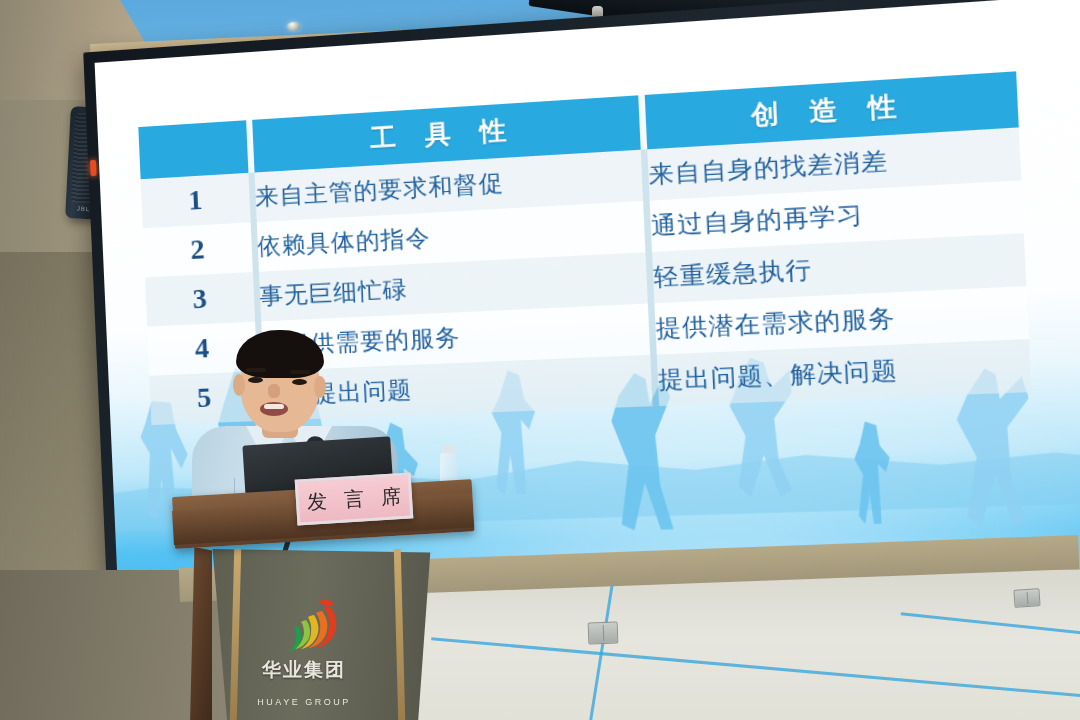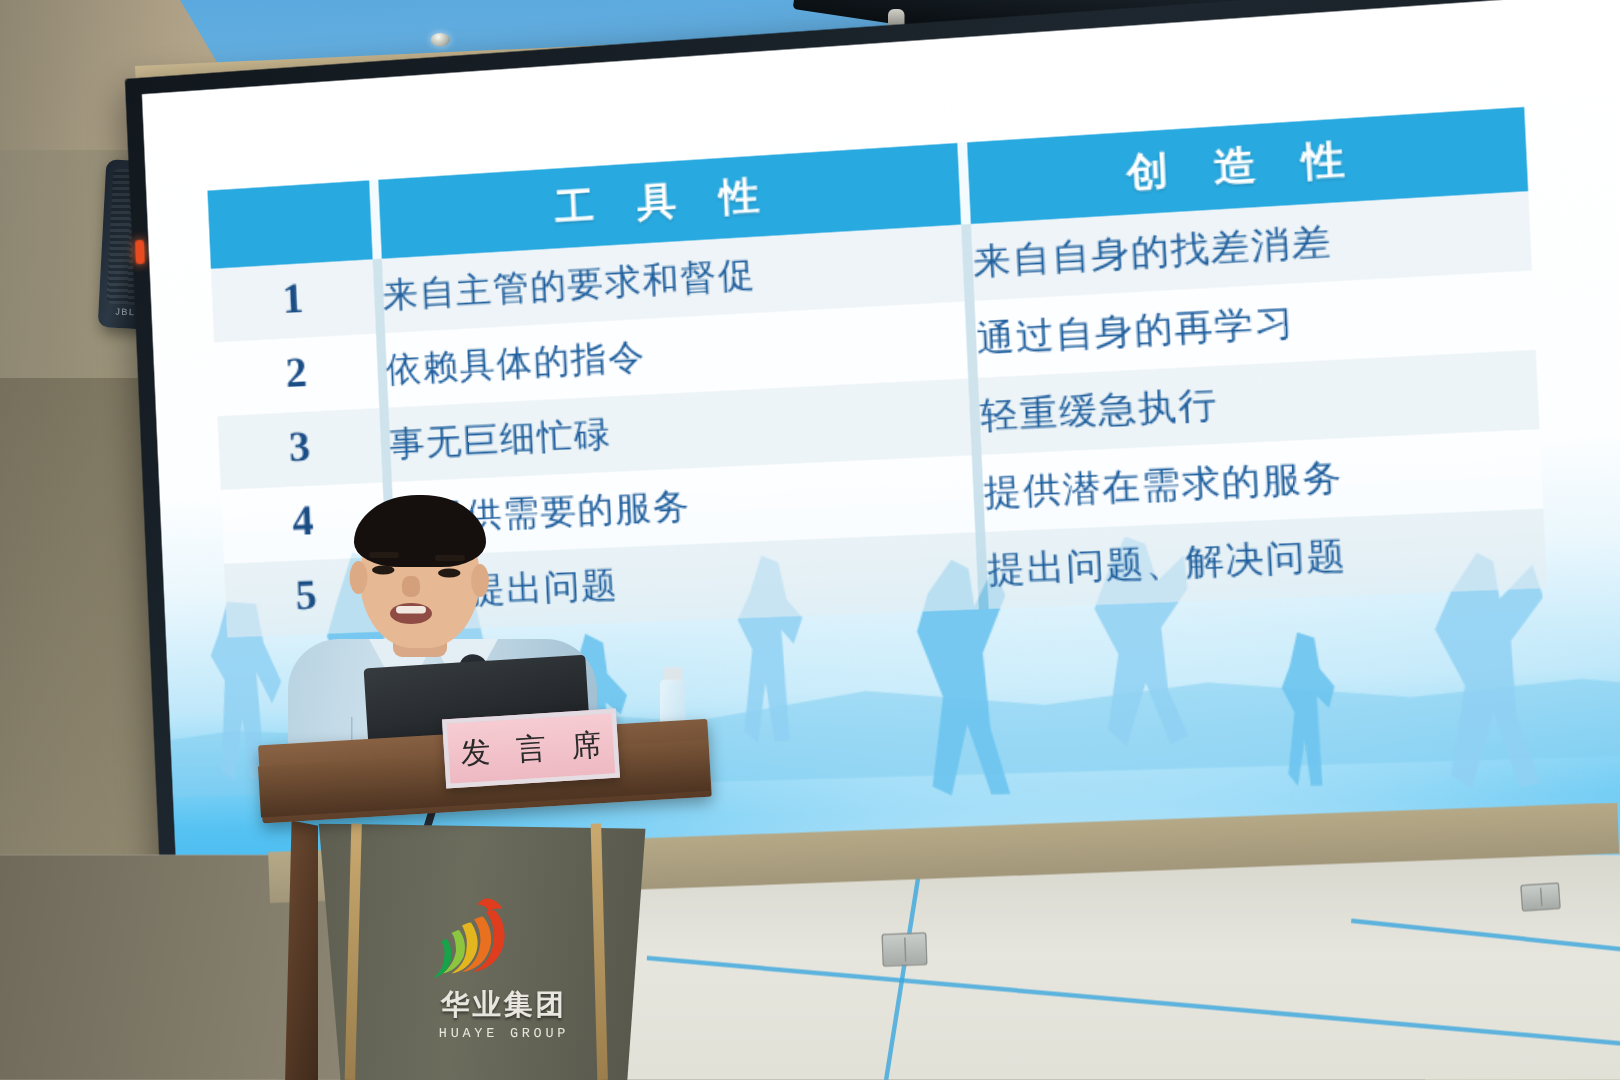--- a/index.html
+++ b/index.html
@@ -214,25 +214,25 @@
     position:absolute; top:52px; width:7px; height:171px;
     background:linear-gradient(180deg,#c9a96f,#9b7e4c);
   }
   .podium-side{
     position:absolute; left:18px; top:50px; width:22px; height:176px;
     background:linear-gradient(100deg,#6d4a31,#3f2a1b);
     clip-path:polygon(20% 0,100% 2%,100% 100%,0 100%);
   }
   .logo-mark{ position:absolute; left:112px; top:96px; width:62px; height:60px; }
   .logo-text{
-    position:absolute; left:94px; top:160px; width:140px; text-align:center;
+    position:absolute; left:62px; top:160px; width:140px; text-align:center;
     color:#e9e6df; font-family:"Liberation Serif",serif;
   }
   .logo-cn{ font-size:19px; letter-spacing:2px; font-weight:bold; text-shadow:0 1px 2px rgba(0,0,0,.5); }
-  .logo-en{ font-size:9px; letter-spacing:2.5px; margin-top:1px; font-family:Liberation Mono, monospace; }
+  .logo-en{ font-size:9px; letter-spacing:2.5px; margin-top:14px; font-family:Liberation Sans, sans-serif; }
 
   .nameplate{
     position:absolute; left:124px; top:-21px; width:116px; height:46px;
     background:linear-gradient(180deg,#f6ccd2,#eeb9c2);
     border:3px solid rgba(225,225,230,.85);
     transform:rotate(-3.6deg);
     box-shadow:0 3px 7px rgba(0,0,0,.3);
     display:flex; align-items:center; justify-content:center;
   }
   .nameplate span{

